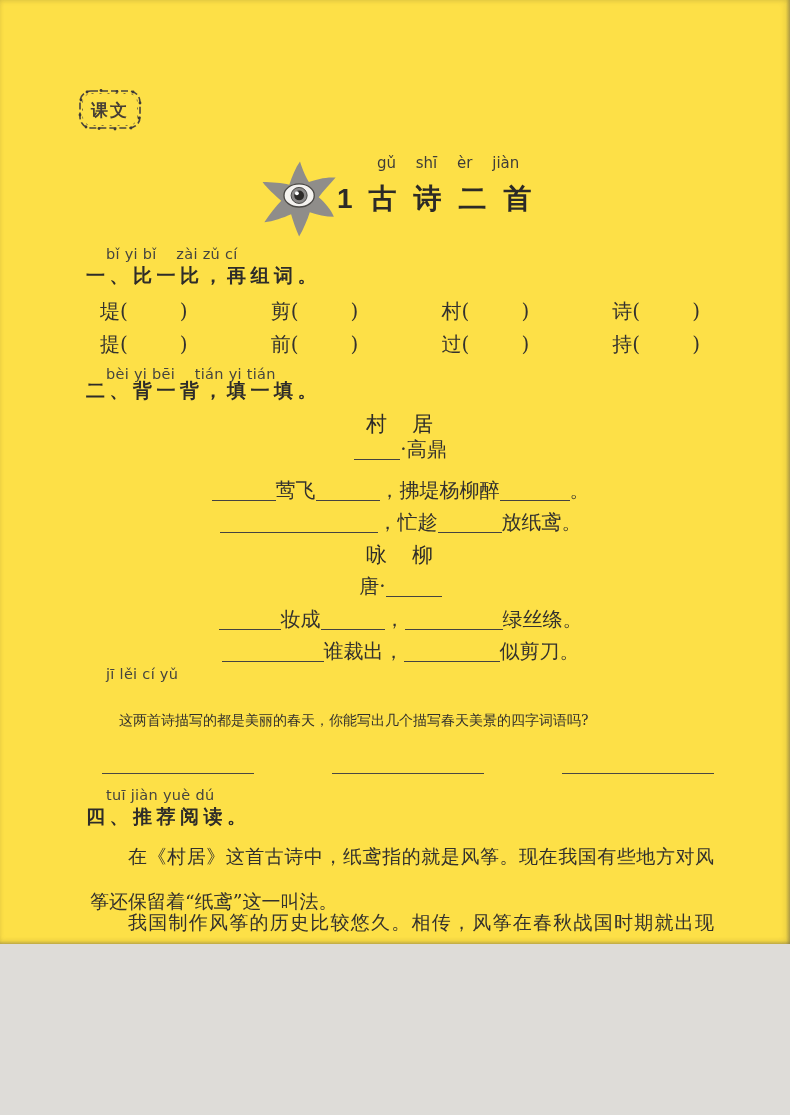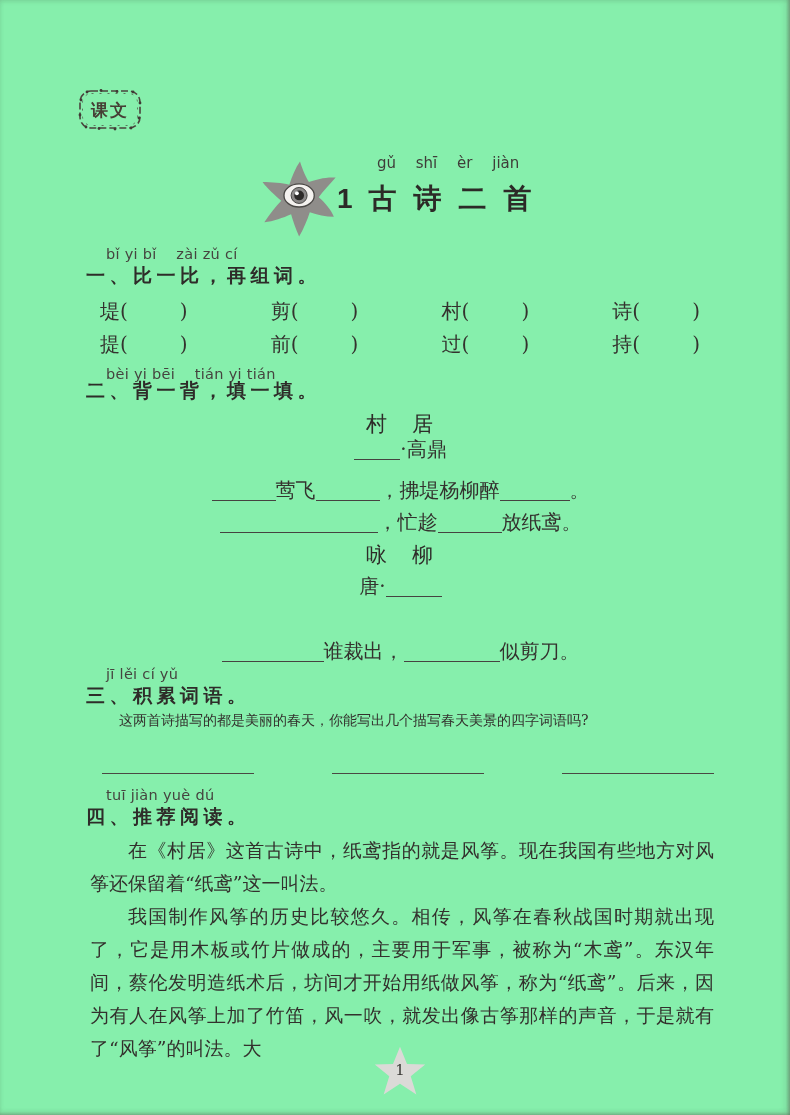--- a/index.html
+++ b/index.html
@@ -1,18 +1,18 @@
 <!DOCTYPE html>
 <html><head>
 <meta charset="utf-8">
 <style>
   html,body{margin:0;padding:0;background:#dedcd8;}
   .page{
-    position:relative;width:790px;height:1115px;margin:0 auto;
-    background:#86efac;overflow:hidden;
+    position:relative;width:790px;height:944px;margin:0 auto;
+    background:#fde047;overflow:hidden;
     font-family:"DejaVu Serif","Liberation Serif",serif;
     color:#33312d;
     box-shadow:inset -4px 0 6px rgba(60,55,48,.14), inset 0 -3px 5px rgba(60,55,48,.10), inset 0 2px 3px rgba(60,55,48,.04);
   }
   .abs{position:absolute;}
   .pinyin{
     font-family:"DejaVu Sans","Liberation Sans",sans-serif;
     font-size:14.5px;color:#45443f;white-space:pre;letter-spacing:.3px;
   }
   .sec-heading{
@@ -37,21 +37,21 @@
   .word-cell{white-space:nowrap;}
   .pgap{display:inline-block;width:52px;}
   
   .poem-row{left:88px;width:625px;text-align:center;font-size:20px;color:#34322e;white-space:nowrap;}
   .poem-title{font-weight:normal;font-size:21px;letter-spacing:2px;color:#2e2c29;}
   .blank{display:inline-block;height:14px;border-bottom:1.5px solid #454340;vertical-align:-4px;}
   .b46{width:46px}.b56{width:56px}.b62{width:62px}.b64{width:64px}.b70{width:70px}
   .b96{width:96px}.b98{width:98px}.b102{width:102px}.b158{width:158px}
   
   .prompt{font-size:14px;white-space:nowrap;color:#33312d;}
-  .para{width:624px;font-size:19px;line-height:33px;text-align:justify;text-indent:38px;color:#33312d;}
+  .para{width:624px;font-size:19px;line-height:45px;text-align:justify;text-indent:38px;color:#33312d;}
   .blank-row{display:flex;justify-content:space-between;width:612px;}
   .blank-row .fill-line{width:152px;height:0;border-bottom:1.6px solid #4a4843;}
   
   .footer-star{width:56px;height:56px;}
   .footer-star .pageno{
     position:absolute;left:0;top:17px;width:100%;text-align:center;
     font-size:15px;color:#3a3835;font-family:"DejaVu Serif","Liberation Serif",serif;
   }
   .edge-right{position:absolute;top:0;right:0;width:4px;height:100%;background:linear-gradient(to right,rgba(90,85,78,0),rgba(90,85,78,.35));}
   .edge-bottom{position:absolute;left:0;bottom:0;width:100%;height:3px;background:linear-gradient(to bottom,rgba(90,85,78,0),rgba(90,85,78,.25));}
@@ -124,26 +124,28 @@
     <span class="blank b64"></span><span>莺飞</span><span class="blank b64"></span><span>，拂堤杨柳醉</span><span class="blank b70"></span><span>。</span>
   </div>
   <div class="abs poem-row" style="top:509px;">
     <span class="blank b158"></span><span>，忙趁</span><span class="blank b64"></span><span>放纸鸢。</span>
   </div>
 
   <div class="abs poem-row poem-title" style="top:541px;text-align:center;">咏　柳</div>
   <div class="abs poem-row" style="top:573px;">
     <span>唐·</span><span class="blank b56"></span>
   </div>
+  <div class="abs poem-row" style="top:606px;">
+    <span class="blank b62"></span><span>妆成</span><span class="blank b64"></span><span>，</span><span class="blank b98"></span><span>绿丝绦。</span>
+  </div>
   <div class="abs poem-row" style="top:638px;">
     <span class="blank b102"></span><span>谁裁出，</span><span class="blank b96"></span><span>似剪刀。</span>
   </div>
 
   <div class="abs pinyin" style="left:106px;top:666px;">jī lěi cí yǔ</div>
-  <div class="abs sec-heading" style="left:86px;top:683px;">三、积累词语。</div>
   <div class="abs prompt" style="left:119px;top:712px;">这两首诗描写的都是美丽的春天，你能写出几个描写春天美景的四字词语吗?</div>
   <div class="abs blank-row" style="left:102px;top:773px;">
     <span class="fill-line"></span>
     <span class="fill-line"></span>
     <span class="fill-line"></span>
   </div>
 
   <div class="abs pinyin" style="left:106px;top:787px;">tuī jiàn yuè dú</div>
   <div class="abs sec-heading" style="left:86px;top:804px;">四、推荐阅读。</div>
   <div class="abs para" style="left:90px;top:834px;">在《村居》这首古诗中，纸鸢指的就是风筝。现在我国有些地方对风筝还保留着“纸鸢”这一叫法。</div>

